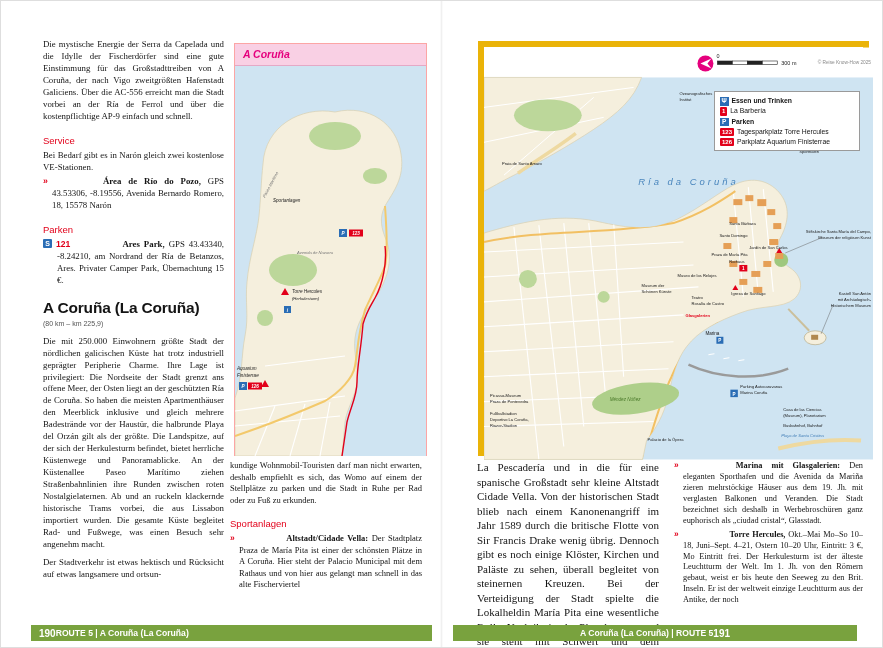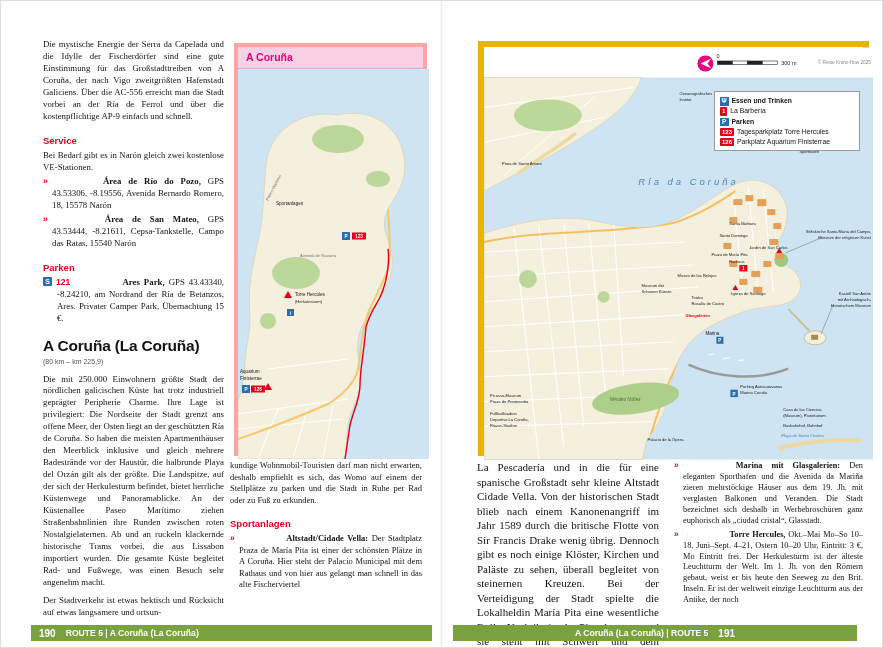--- a/index.html
+++ b/index.html
@@ -6,45 +6,45 @@
   body{width:883px;height:648px;position:relative;background:#f2f2f2;
        font-family:"Liberation Serif",serif;color:#141414;}
   .sheet{position:absolute;left:0;top:0;width:883px;height:648px;background:#ffffff;
          border:1px solid #dedede;box-sizing:border-box;overflow:hidden;}
   .gutter{position:absolute;left:439px;top:0;width:3px;height:648px;
           background:linear-gradient(90deg,rgba(0,0,0,0) 0%,rgba(0,0,0,0.06) 50%,rgba(0,0,0,0) 100%);}
 
   
   .col{position:absolute;font-size:8.8px;line-height:1.36;text-align:justify;}
   .col p{margin:0 0 6px 0;}
-  .red-head{font-family:"Liberation Sans",sans-serif;font-weight:bold;color:#e2001a;
+  .red-head{font-family:"Liberation Sans",sans-serif;font-weight:normal;color:#e2001a;
             font-size:9.5px;margin:12px 0 2px 0;text-align:left;}
   .item{padding-left:9px;text-indent:-9px;margin-bottom:2px;}
   .item-deep{padding-left:14px;text-indent:-14px;margin-bottom:2px;}
   .marker{color:#e2001a;font-weight:bold;font-family:"Liberation Sans",sans-serif;}
   .lead{font-weight:bold;margin-left:48px;}
   .badge-s{display:inline-block;background:#2a6db5;color:#fff;font-family:"Liberation Sans",sans-serif;
            font-weight:bold;font-size:7px;width:9px;height:9px;line-height:9px;text-align:center;
            border-radius:1px;vertical-align:1px;text-indent:0;}
   .num-red{color:#e2001a;font-weight:bold;font-family:"Liberation Sans",sans-serif;font-size:8.6px;}
   h1.city{font-family:"Liberation Sans",sans-serif;font-size:15.5px;font-weight:bold;
           margin:10px 0 1px 0;text-align:left;letter-spacing:-0.2px;}
   .city-sub{font-family:"Liberation Sans",sans-serif;font-size:7px;color:#555;margin:0 0 7px 0;text-align:left;}
 
   
   .footer{position:absolute;bottom:6px;height:16px;background:#79a23e;color:#fff;
           font-family:"Liberation Sans",sans-serif;font-weight:bold;font-size:8.6px;
-          display:flex;align-items:center;gap:10px;padding:0 8px;box-sizing:border-box;}
+          display:flex;align-items:center;padding:0 8px;box-sizing:border-box;}
   .footer .pageno{font-size:10px;}
   .footer-left{left:30px;width:401px;}
   .footer-right{left:452px;width:404px;justify-content:center;}
 
   
   .map-small{position:absolute;left:233px;top:42px;width:193px;height:413px;background:#737373;
-             border:4px solid #fca5a5;box-sizing:border-box;}
+             border:1px solid #fca5a5;box-sizing:border-box;font-style:italic;}
   .map-small-header{height:21px;background:#f9d0e4;border-bottom:1px solid #e4a9c6;color:#e5007d;
                     font-family:"Liberation Sans",sans-serif;font-weight:bold;font-size:10.5px;
                     line-height:21px;padding-left:8px;}
   .map-small svg{display:block;}
 
   
   .map-large{position:absolute;left:477px;top:40px;width:391px;height:415px;background:#fff;
              border:6px solid #eab308;box-sizing:border-box;}
   .legend{position:absolute;right:3px;top:44px;width:146px;background:#fff;border:1px solid #9a9a9a;
           padding:3px 5px 4px 5px;font-family:"Liberation Sans",sans-serif;font-size:6.8px;
@@ -77,24 +77,20 @@
 
   <div class="col" style="left:42px;top:38px;width:181px;">
     <p>Die mystische Energie der Serra da Capelada und die Idylle der Fischerdörfer sind eine gute Einstimmung für das Großstadttreiben von A Coruña, der nach Vigo zweitgrößten Hafenstadt Galiciens. Über die AC-556 erreicht man die Stadt vorbei an der Ría de Ferrol und über die kostenpflichtige AP-9 einfach und schnell.</p>
 
     <div class="red-head">Service</div>
     <p style="margin-bottom:3px;">Bei Bedarf gibt es in Narón gleich zwei kostenlose VE-Stationen.</p>
 
     <div class="item">
       <span class="marker">»</span>
       <span class="lead">Área de Río do Pozo,</span><span> GPS 43.53306, -8.19556, Avenida Bernardo Romero, 18, 15578 Narón</span>
-    </div>
-    <div class="item">
-      <span class="marker">»</span>
-      <span class="lead">Área de San Mateo,</span><span> GPS 43.53444, -8.21611, Cepsa-Tankstelle, Campo das Ratas, 15540 Narón</span>
     </div>
 
     <div class="red-head">Parken</div>
     <div class="item-deep">
       <span class="badge-s">S</span>
       <span class="num-red">121</span>
       <span class="lead">Ares Park,</span><span> GPS 43.43340, -8.24210, am Nordrand der Ría de Betanzos, Ares. Privater Camper Park, Übernachtung 15 €.</span>
     </div>
 
     <h1 class="city">A Coruña (La Coruña)</h1>

